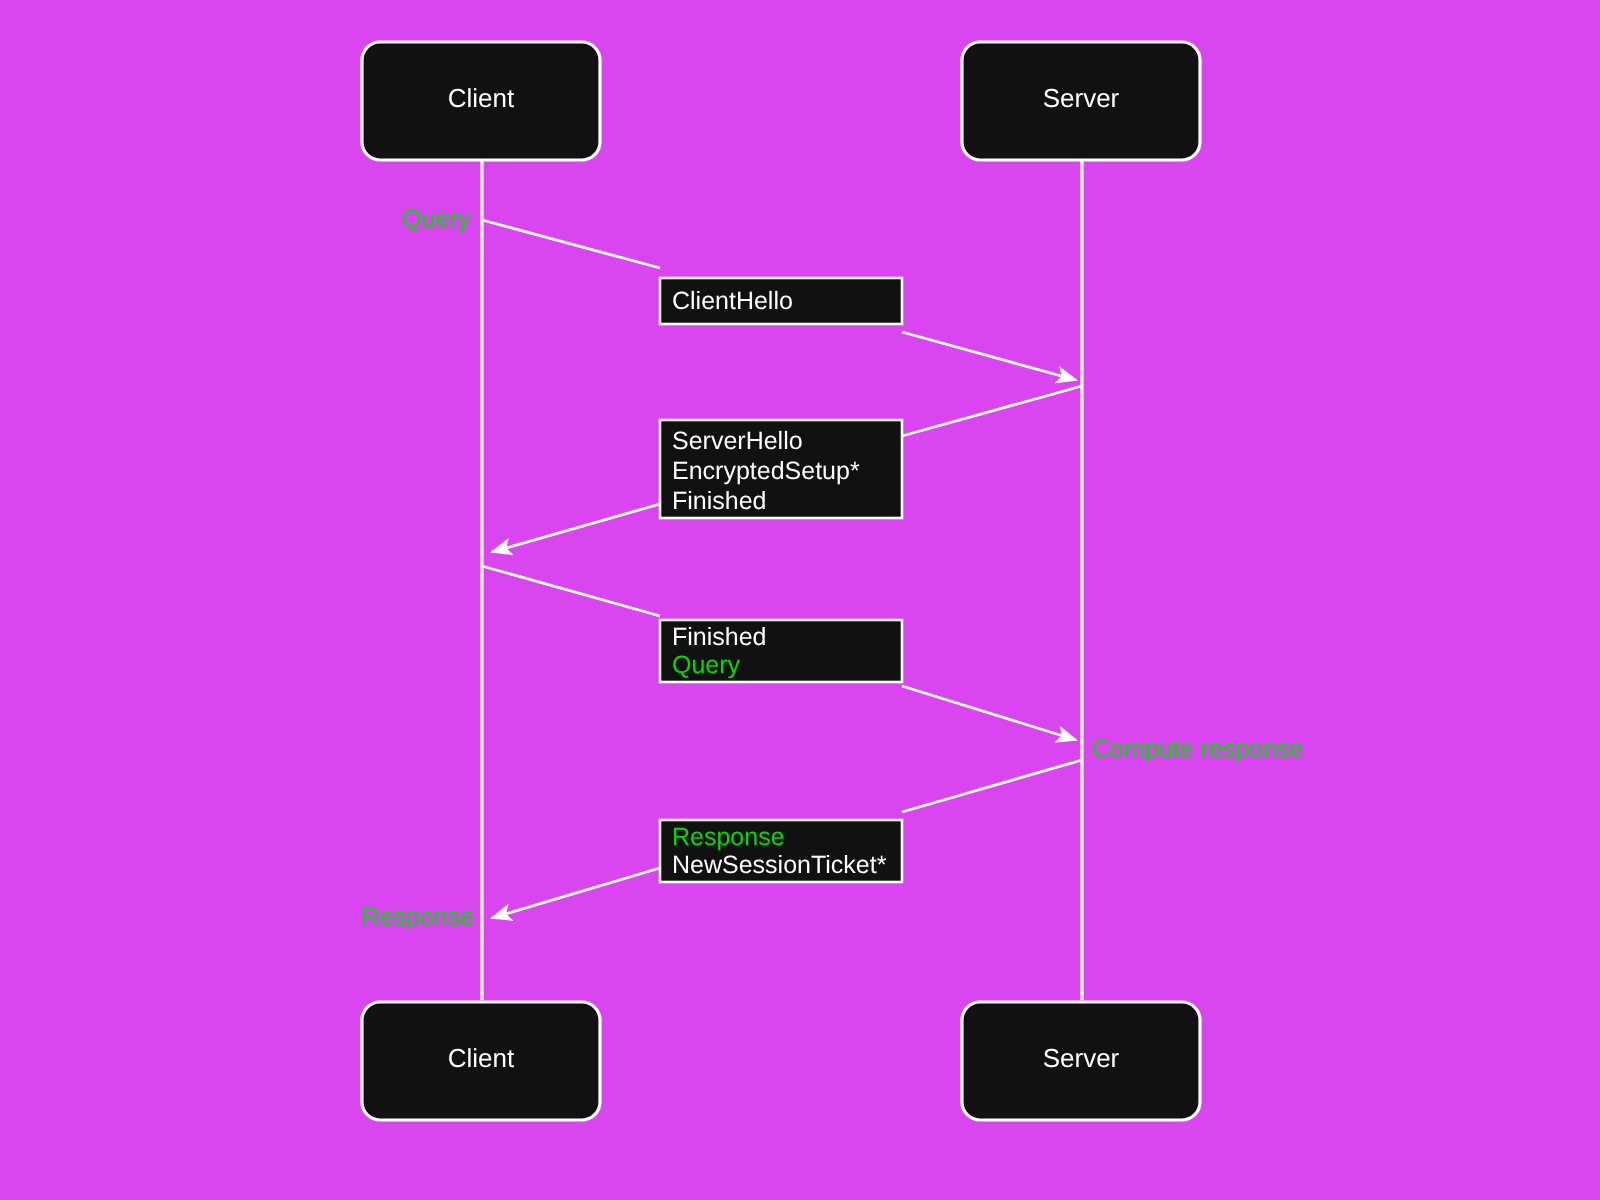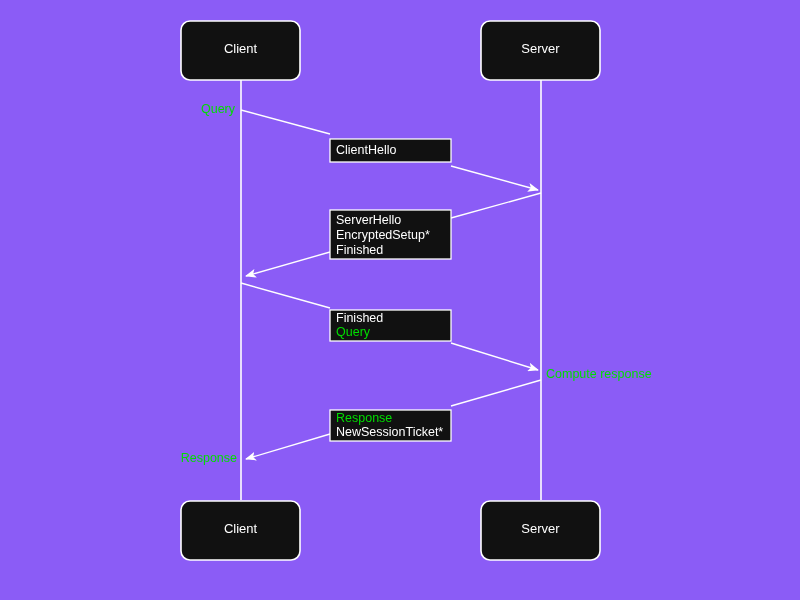--- a/index.html
+++ b/index.html
@@ -10,21 +10,21 @@
   body {
     width: 800px;
     height: 600px;
     overflow: hidden;
     font-family: "Liberation Sans", sans-serif;
   }
   #diagram-root {
     position: relative;
     width: 800px;
     height: 600px;
-    background: #8b5cf6;
+    background: #d946ef;
   }
   svg.canvas {
     position: absolute;
     top: 0;
     left: 0;
     width: 800px;
     height: 600px;
   }
   .actor-box {
     fill: #111111;

